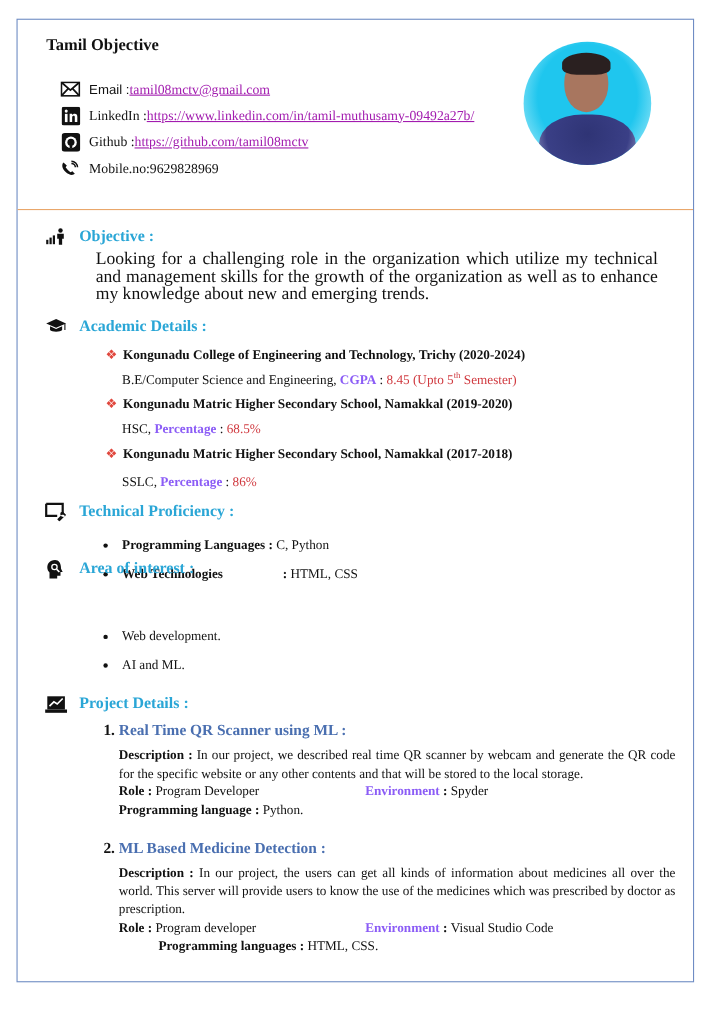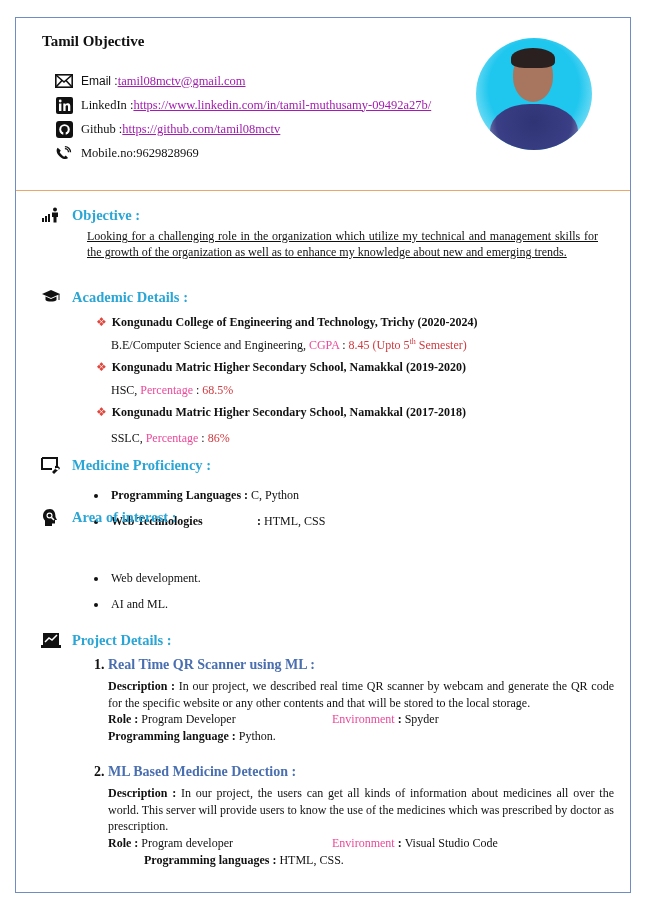--- a/index.html
+++ b/index.html
@@ -18,24 +18,24 @@
            background: radial-gradient(ellipse at 50% 45%, #1fc6ee 0%, #1fc6ee 55%, #6fdcf5 75%, #ffffff 100%);
            overflow: hidden; }
   .photo .head { position: absolute; left: 37px; top: 14px; width: 40px; height: 50px; border-radius: 45% 45% 50% 50%;
                  background: #a8765f; }
   .photo .hair { position: absolute; left: 35px; top: 10px; width: 44px; height: 20px; border-radius: 50% 50% 30% 30%; background: #2a2020; }
   .photo .body { position: absolute; left: 14px; top: 66px; width: 88px; height: 60px; border-radius: 45% 45% 0 0;
                  background: radial-gradient(ellipse at 50% 30%, #2f3475 0%, #3a3f86 60%, #c9cbe6 100%); }
   .sec { position: absolute; left: 40px; display: flex; align-items: center; }
   .sec .sico { width: 22px; height: 18px; margin-right: 10px; display: inline-flex; align-items: center; justify-content: center; }
   .sec .stitle { color: #2aa6d6; font-weight: bold; font-size: 14.5px; }
-  .para { position: absolute; left: 87px; width: 511px; font-size: 12px; line-height: 16px; text-align: justify; text-decoration: underline; }
+  .para { position: absolute; left: 87px; width: 511px; font-size: 16px; line-height: 16px; text-align: justify; }
   .line { position: absolute; font-size: 12px; white-space: nowrap; }
   .b { font-weight: bold; }
-  .green { color: #ec4899; font-weight: normal; }
+  .green { color: #8b5cf6; font-weight: bold; }
   .red { color: #d0393f; }
   .diamond { color: #e0463c; font-size: 12px; margin-right: 5px; }
   .bullet { display: inline-block; width: 4px; height: 4px; background: #111; border-radius: 50%; margin-right: 13px; vertical-align: middle; }
   .ptitle { position: absolute; left: 94px; font-size: 14px; font-weight: bold; color: #4a6fb0; }
   .ptitle .num { color: #111; }
   .pbody { position: absolute; left: 108px; width: 506px; font-size: 12px; line-height: 16.5px; text-align: justify; }
 </style>
 </head>
 <body>
 
@@ -146,21 +146,21 @@
 </div>
 
 <div class="sec" style="top:456px;">
   <span class="sico">
     <svg width="22" height="18" viewBox="0 0 22 18">
         <path d="M2 2 H17 V11 H15" stroke="#111" stroke-width="2" fill="none"></path>
         <path d="M2 2 V13 H12" stroke="#111" stroke-width="2" fill="none"></path>
         <path d="M12 16 L17 11 L19 13 L14 18 Z M17 9 A2.5 2.5 0 1 0 20 12" fill="#111"></path>
       </svg>
   </span>
-  <span class="stitle">Medicine Proficiency :</span>
+  <span class="stitle">Technical Proficiency :</span>
 </div>
 <div class="line" style="left:94px;top:488px;">
   <span class="bullet"></span><span class="b">Programming Languages : </span><span>C, Python</span>
 </div>
 <div class="line" style="left:94px;top:514px;">
   <span class="bullet"></span><span class="b">Web Technologies</span>
   <span style="position:absolute;left:163px;white-space:nowrap;"><span class="b">: </span><span>HTML, CSS</span></span>
 </div>
 
 <div class="sec" style="top:508px;">

